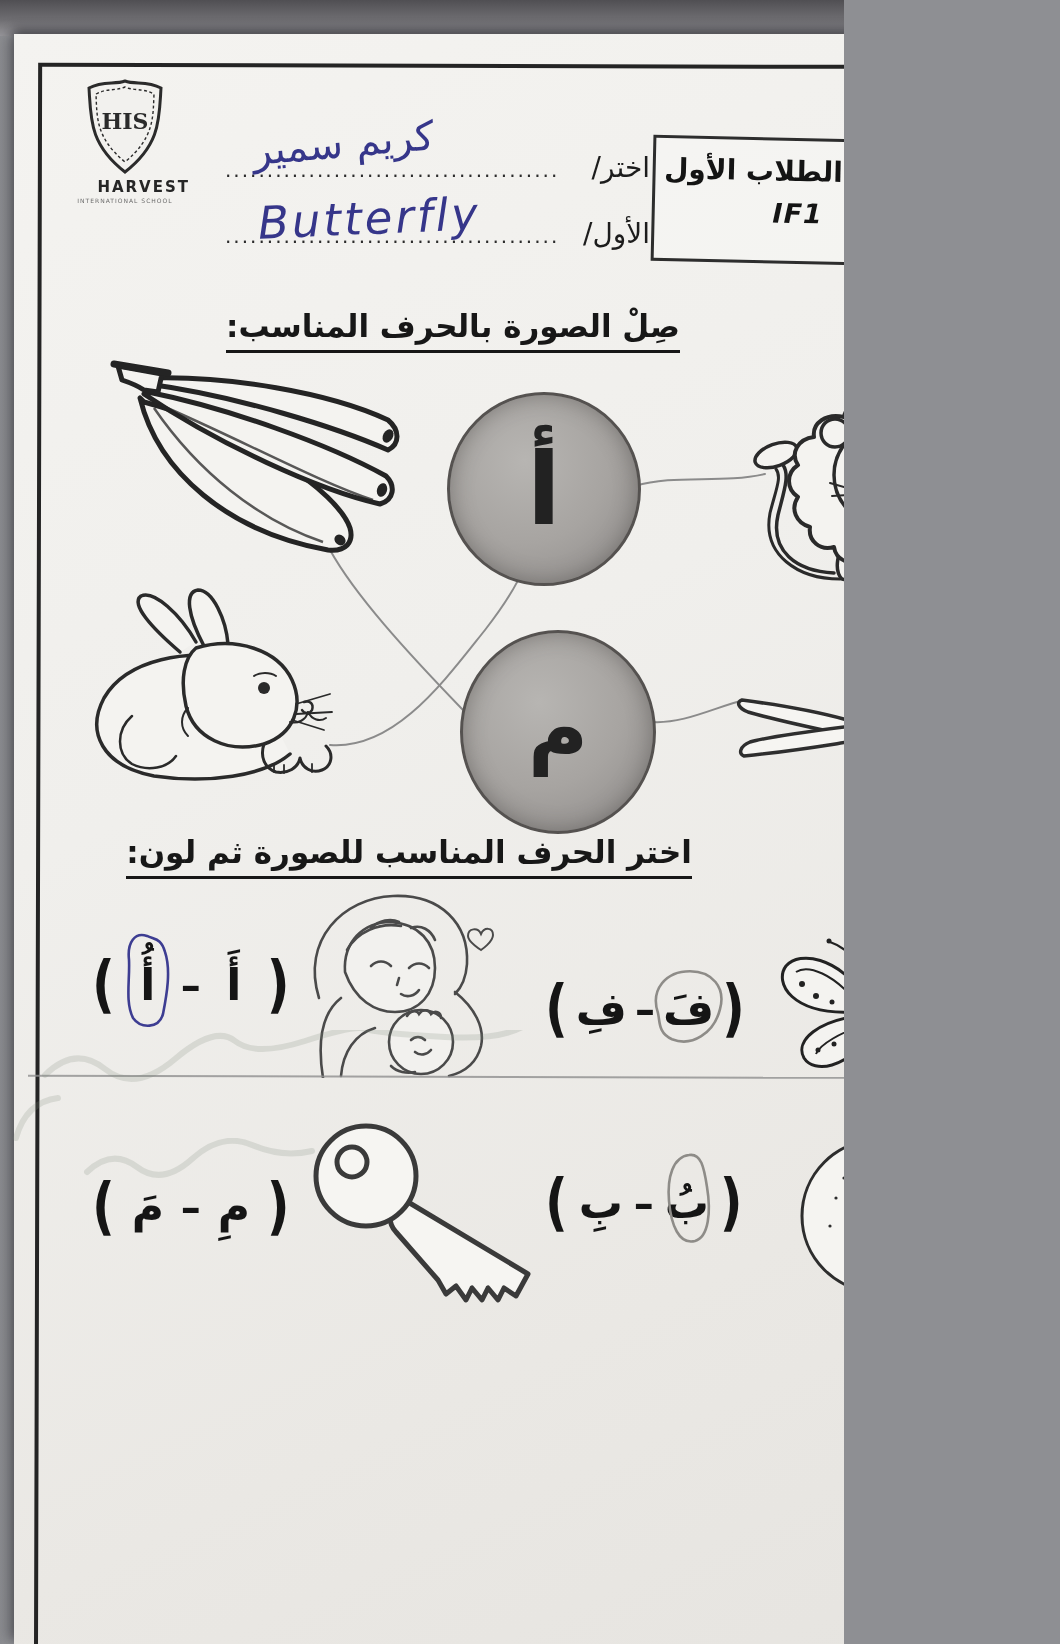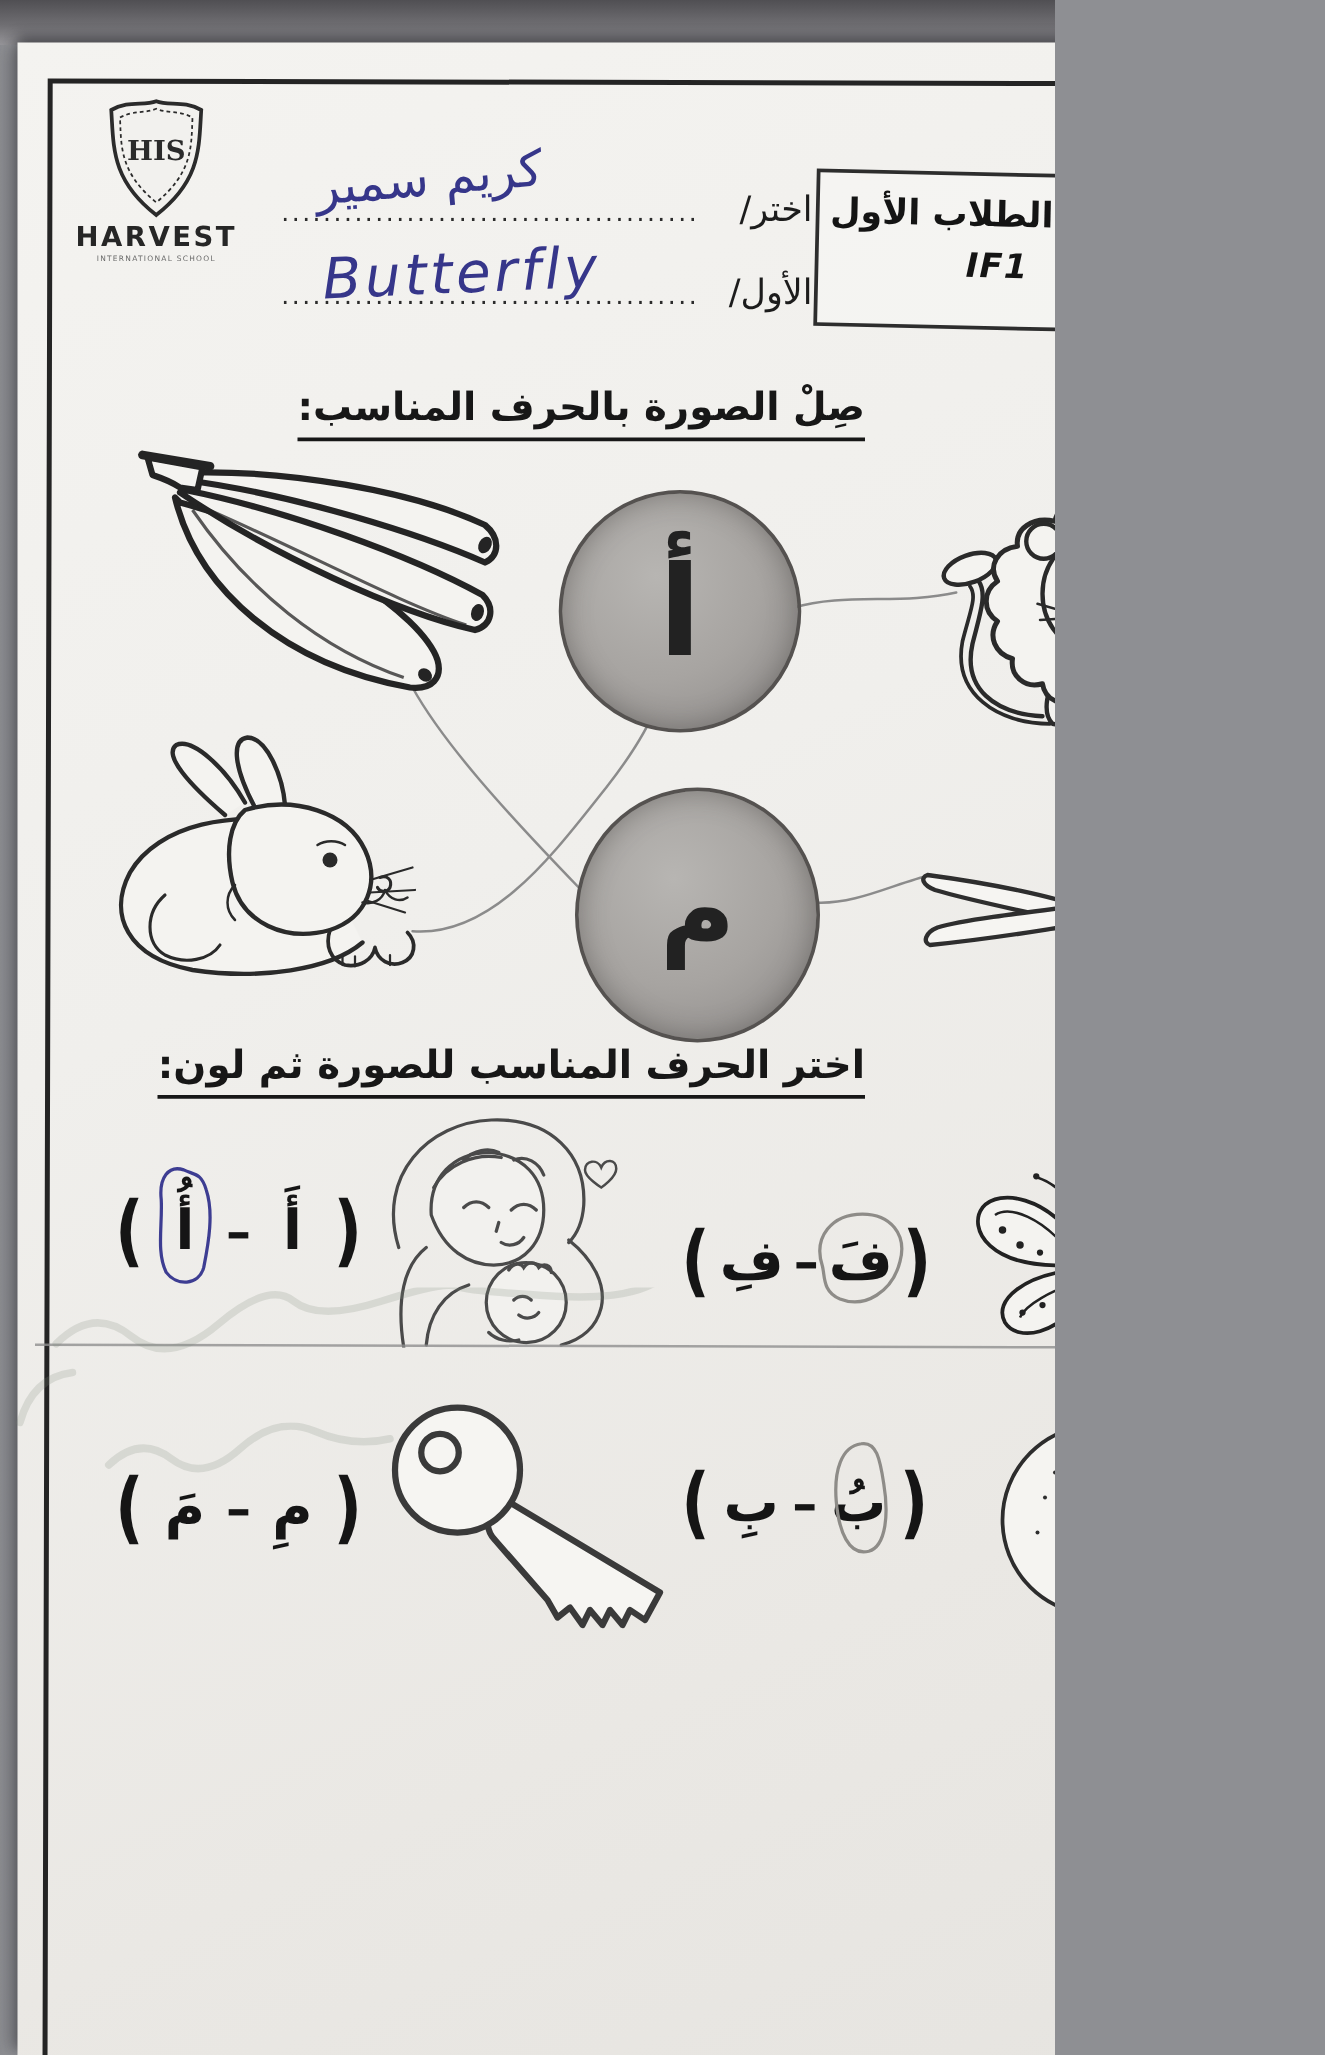--- a/index.html
+++ b/index.html
@@ -14,21 +14,21 @@
          box-shadow:-7px 0 14px rgba(20,20,25,.35), 0 -5px 10px rgba(20,20,25,.45);}
   .paper-shade{position:absolute;right:0;top:0;width:60px;height:100%;
                background:linear-gradient(90deg,rgba(0,0,0,0),rgba(90,90,95,.12));}
   .frame{position:absolute;left:36px;top:64px;width:962px;height:1640px;
          border:4px solid #242424;transform:rotate(.15deg);}
   
   .logo{position:absolute;left:60px;top:78px;width:130px;text-align:center;}
   .logo .shield-wrap{position:relative;width:84px;height:98px;margin:0 auto;}
   .logo .monogram{position:absolute;left:0;top:30px;width:84px;text-align:center;
                   font-family:"DejaVu Serif",serif;font-weight:bold;font-size:22px;color:#2b2b2b;}
-  .logo .name{font-size:22px;font-weight:bold;letter-spacing:2px;color:#262626;margin-top:2px;}
+  .logo .name{font-size:15px;font-weight:bold;letter-spacing:2px;color:#262626;margin-top:2px;text-align:right;}
   .logo .subtitle{font-size:6px;letter-spacing:1px;color:#6a6a6a;margin-top:1px;}
   
   .info-row{position:absolute;display:flex;flex-direction:row-reverse;align-items:flex-end;height:46px;}
   .info-label{font-size:28px;color:#1c1c1c;direction:rtl;white-space:nowrap;line-height:1.1;}
   .info-dots{flex:1;overflow:hidden;white-space:nowrap;font-size:20px;letter-spacing:2px;
              color:#2b2b2b;line-height:1;padding-bottom:4px;text-align:left;}
   .handwriting{position:absolute;color:#36368a;white-space:nowrap;}
   .hw-name{left:252px;top:120px;font-size:40px;transform:rotate(-5deg);}
   .hw-class{left:258px;top:192px;font-size:45px;font-style:italic;letter-spacing:3px;transform:rotate(-2.5deg);}
   
@@ -91,21 +91,21 @@
     <span class="info-label">الأول/</span>
     <span class="info-dots">........................................</span>
   </div>
   <div class="handwriting hw-class">Butterfly</div>
 
   <div class="assess-box">
     <div class="assess-title">تقويم الطلاب الأول</div>
     <div class="assess-code">IF1</div>
   </div>
 
-  <div class="sec-title" style="right:152px;top:308px;">صِلْ الصورة بالحرف المناسب:</div>
+  <div class="sec-title" style="right:164px;top:308px;">صِلْ الصورة بالحرف المناسب:</div>
 
   <svg class="abs" style="left:55px;top:350px;" width="950" height="490" viewBox="0 0 950 490">
     <g fill="none" stroke="#8b8b8b" stroke-width="2" stroke-linecap="round">
       <path d="M275,200 C300,245 350,300 408,360"></path>
       <path d="M275,395 C340,400 390,330 430,280 C455,248 465,228 470,215"></path>
       <path d="M580,136 C620,124 666,134 710,124"></path>
       <path d="M597,372 C630,374 662,356 690,350"></path>
     </g>
   </svg>
 

